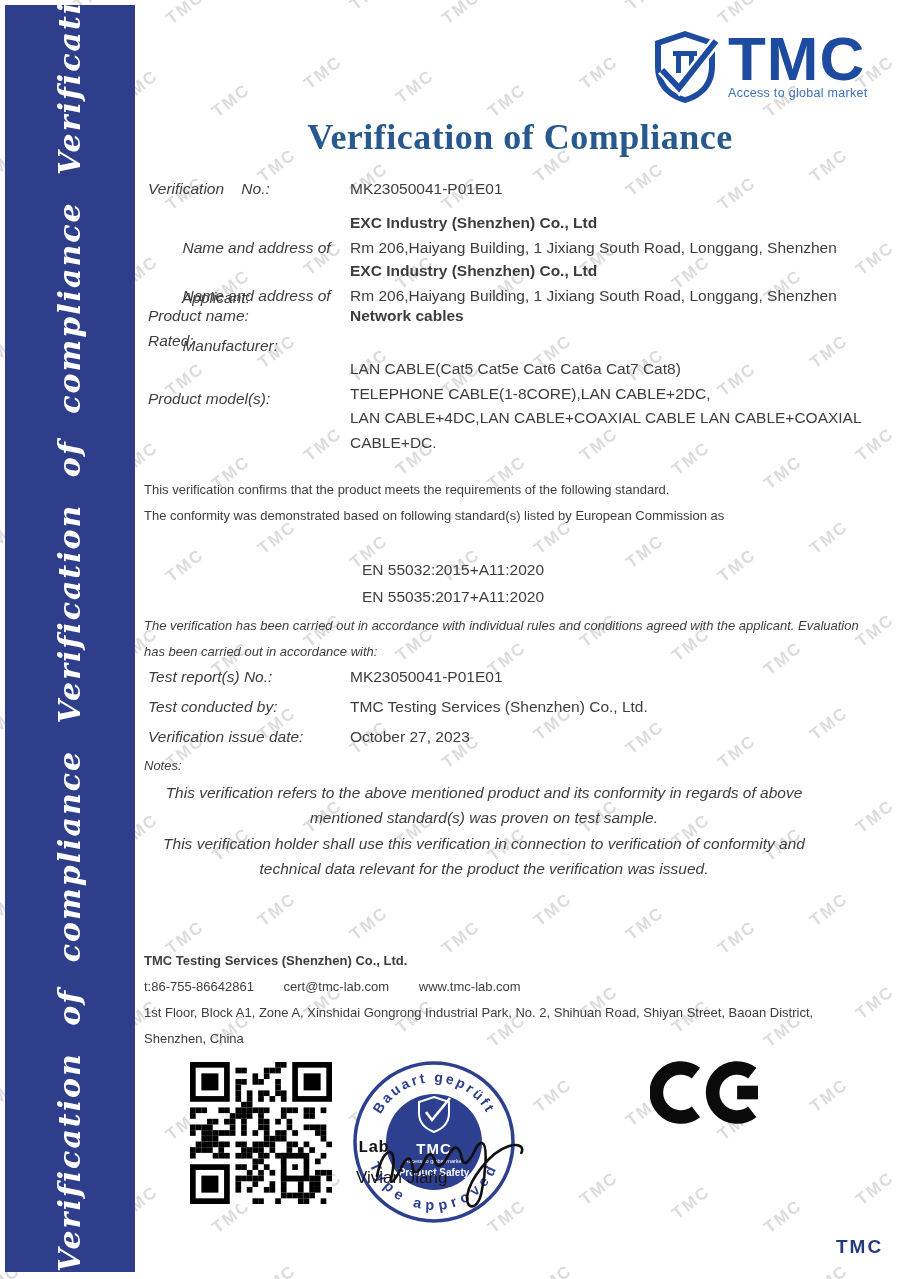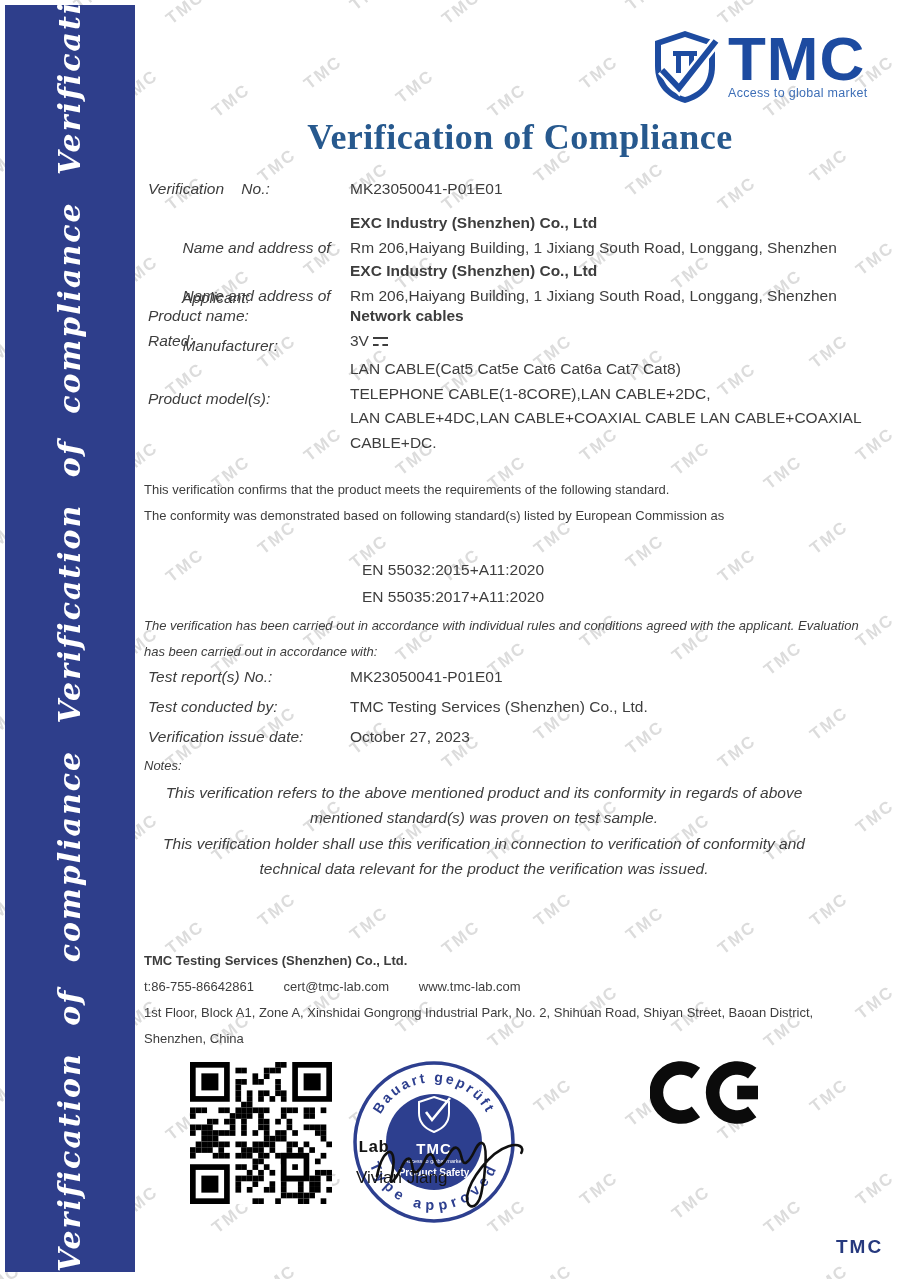--- a/index.html
+++ b/index.html
@@ -273,23 +273,20 @@
       </div>
     </div>
 
     <div class="row" style="top:307px">
       <div class="lbl">Product name:</div>
       <div class="val b">Network cables</div>
     </div>
 
     <div class="row" style="top:332px">
       <div class="lbl">Rated:</div>
-      <div class="val">
-        <span>3V</span><span class="dc"></span>
-      </div>
     </div>
 
     <div class="row" style="top:357px">
       <div class="lbl" style="padding-top:33px">Product model(s):</div>
       <div class="val models-lines">
         <span>LAN CABLE(Cat5 Cat5e Cat6 Cat6a Cat7 Cat8)</span><br>
         <span>TELEPHONE CABLE(1-8CORE),LAN CABLE+2DC,</span><br>
         <span>LAN CABLE+4DC,LAN CABLE+COAXIAL CABLE LAN CABLE+COAXIAL</span><br>
         <span>CABLE+DC.</span>
       </div>

